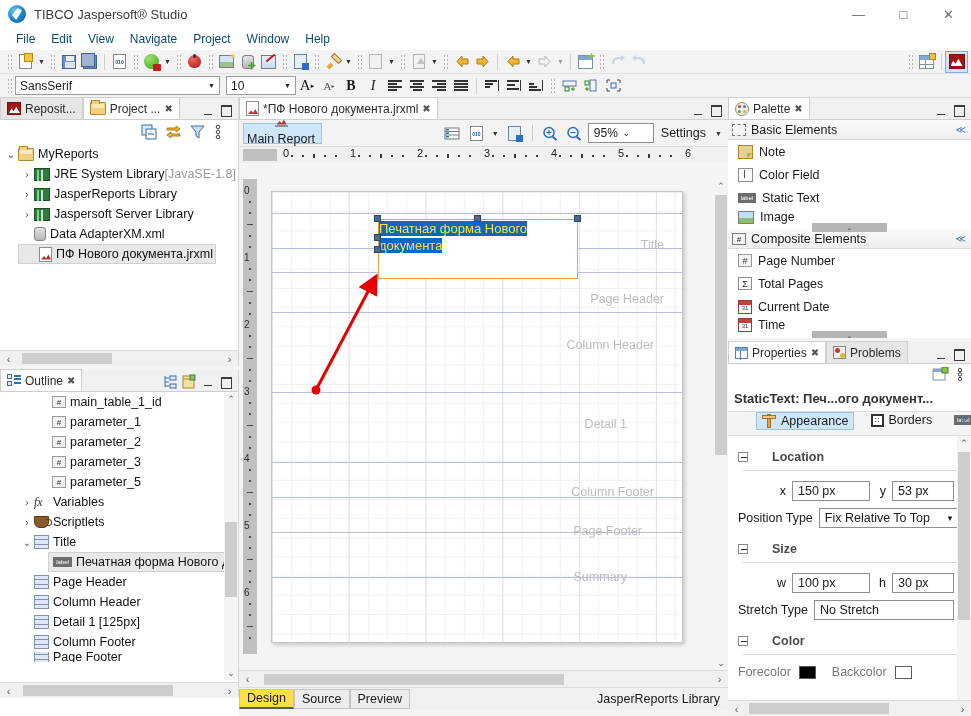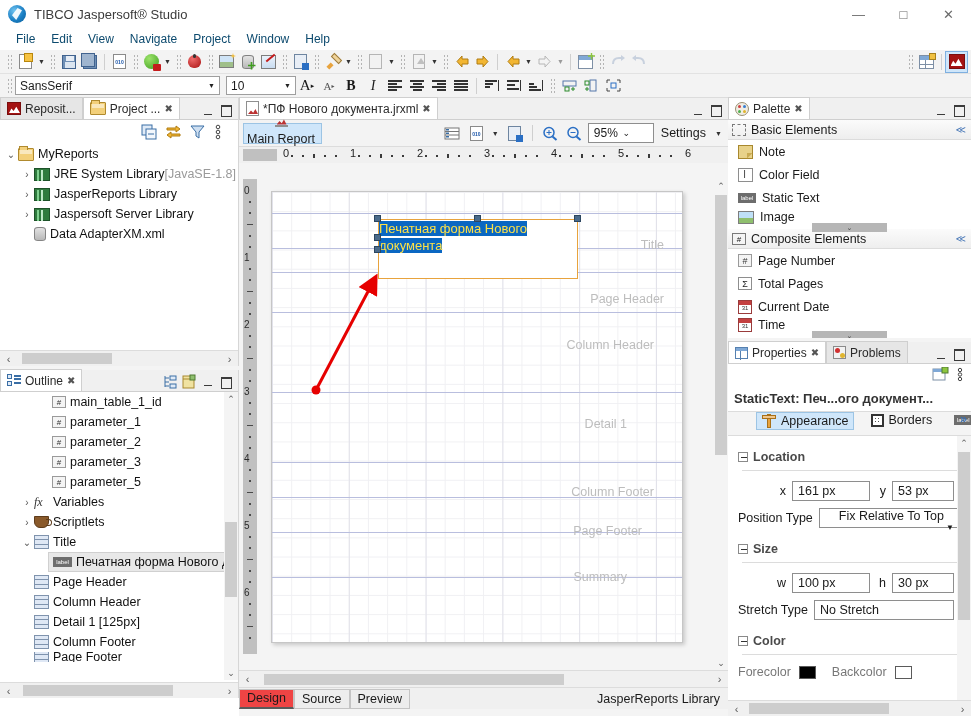--- a/index.html
+++ b/index.html
@@ -259,21 +259,21 @@
   }
   .handle { position:absolute; width:7px; height:7px; background:#4a6a8a; border:1px solid #2c4660; }
 
   .arrowred { position:absolute; left:0; top:0; pointer-events:none; }
 
   .ebottom { position:absolute; left:0; right:0; bottom:0; height:46px; }
   .escroll { height:17px; background:#f0f0f0; display:flex; align-items:center; border-top:1px solid #dcdcdc;}
   .ebtabs { height:22px; background:#f0f0f0; display:flex; align-items:center; position:relative; border-top:1px solid #dcdcdc;}
   .ebtab { height:20px; padding:0 7px; font-size:12.5px; display:flex; align-items:center;
            border:1px solid #c4c4c4; background:#ededed; cursor:default;}
-  .ebtab.active { background:#ef4444; border-bottom:2px solid #5a5a5a; font-weight:normal; }
+  .ebtab.active { background:#fde047; border-bottom:2px solid #5a5a5a; font-weight:normal; }
   .jrlib { margin-left:auto; padding-right:8px; font-size:12.5px; color:#1a1a1a; }
 
   
   .rightcol { position:absolute; left:728px; top:98px; width:243px; height:618px; background:#f4f4f4; }
 
   .palbody { background:#fff; position:relative; }
   .palgroup {
     height:20px; display:flex; align-items:center; gap:5px; padding-left:4px;
     background:linear-gradient(#fbfbfb,#eeeeee); border-bottom:1px solid #dcdcdc;
     font-size:12.5px; color:#1a1a1a;
@@ -294,21 +294,21 @@
   .ic-cal::before{content:"";position:absolute;left:0;top:0;width:100%;height:4px;background:#c44040;}
   .ic-cal::after{content:"31";position:absolute;left:0;top:4px;width:100%;font-size:6px;text-align:center;color:#333;}
   .propheader {
     height:26px; display:flex; align-items:center; padding-left:6px;
     font-size:13px; font-weight:bold; color:#333; border-bottom:1px solid #dcdcdc;
   }
   .proptabs { height:24px; display:flex; align-items:flex-start; gap:12px; padding-left:10px;
               background:#f4f4f4; border-bottom:1px solid #dcdcdc; }
   .ptab2 { display:flex; align-items:center; gap:4px; font-size:12.5px; padding:1px 5px; cursor:default; }
   .ptab2.active { background:#cfe6fa; border:1px solid #9cc4e4; }
-  .sectionhdr { display:flex; align-items:center; gap:5px; font-size:12.5px; font-weight:bold; color:#4a4a4a; }
+  .sectionhdr { display:flex; align-items:center; gap:24px; font-size:12.5px; font-weight:bold; color:#4a4a4a; }
   .minusbox { width:10px;height:10px;border:1px solid #8a8a8a;position:relative;background:#fff;}
   .minusbox::after{content:"";position:absolute;left:2px;top:4px;width:6px;height:1px;background:#333;}
   .hrline { height:1px; background:#dcdcdc; }
   .fieldlabel { font-size:12.5px; color:#1a1a1a; }
   .field { height:20px; border:1px solid #8e8e8e; background:#fff;
            display:flex; align-items:center; padding-left:5px; font-size:12.5px; }
   .field.dd .carrow { margin-left:auto; padding-right:4px; font-size:8px; }
   .swatch { width:17px;height:13px;border:1px solid #5a5a5a; }
 
   .hsplit { position:absolute; left:0; width:100%; height:4px; background:#f4f4f4; }
@@ -615,20 +615,24 @@
         </div>
         <div class="trow" style="padding-left:20px">
           <span class="twist">›</span>
           <span class="ticon ic-lib"></span>
           <span class="tlabel">Jaspersoft Server Library</span>
         </div>
         <div class="trow" style="padding-left:20px">
           <span class="twist"></span>
           <span class="ticon ic-xmlfile"></span>
           <span class="tlabel">Data AdapterXM.xml</span>
+        </div>
+        <div class="trow sel" style="padding-left:20px;margin-left:18px;width:198px;">
+          <span class="ticon ic-jrxml"></span>
+          <span class="tlabel">ПФ Нового документа.jrxml</span>
         </div>
       </div>
 
       <div class="hscroll" style="position:absolute;bottom:0;left:0;right:0;">
         <div class="hsarrow">‹</div>
         <div class="hstrack">
           <div class="hsthumb" style="left:5px;width:90px;"></div>
         </div>
         <div class="hsarrow">›</div>
       </div>
@@ -1106,28 +1110,28 @@
 
         <div style="padding:14px 10px 0 10px;">
           <div class="sectionhdr">
             <span class="minusbox"></span>
             <span>Location</span>
           </div>
           <div class="hrline" style="margin:6px 0 10px 4px;"></div>
 
           <div style="display:flex; align-items:center; gap:6px; margin-bottom:7px;">
             <span class="fieldlabel" style="width:48px;text-align:right;">x</span>
-            <span class="field" style="width:78px;">161 px</span>
+            <span class="field" style="width:78px;">150 px</span>
             <span class="fieldlabel" style="width:10px;text-align:right;">y</span>
             <span class="field" style="width:62px;">53 px</span>
           </div>
 
           <div style="display:flex; align-items:center; gap:6px; margin-bottom:10px;">
             <span class="fieldlabel">Position Type</span>
-            <span class="field dd" style="width:140px;flex-direction:column;">
+            <span class="field dd" style="width:140px;">
               <span>Fix Relative To Top</span>
               <span class="carrow">▼</span>
             </span>
           </div>
 
           <div class="sectionhdr" style="margin-top:14px;">
             <span class="minusbox"></span>
             <span>Size</span>
           </div>
           <div class="hrline" style="margin:6px 0 10px 4px;"></div>

